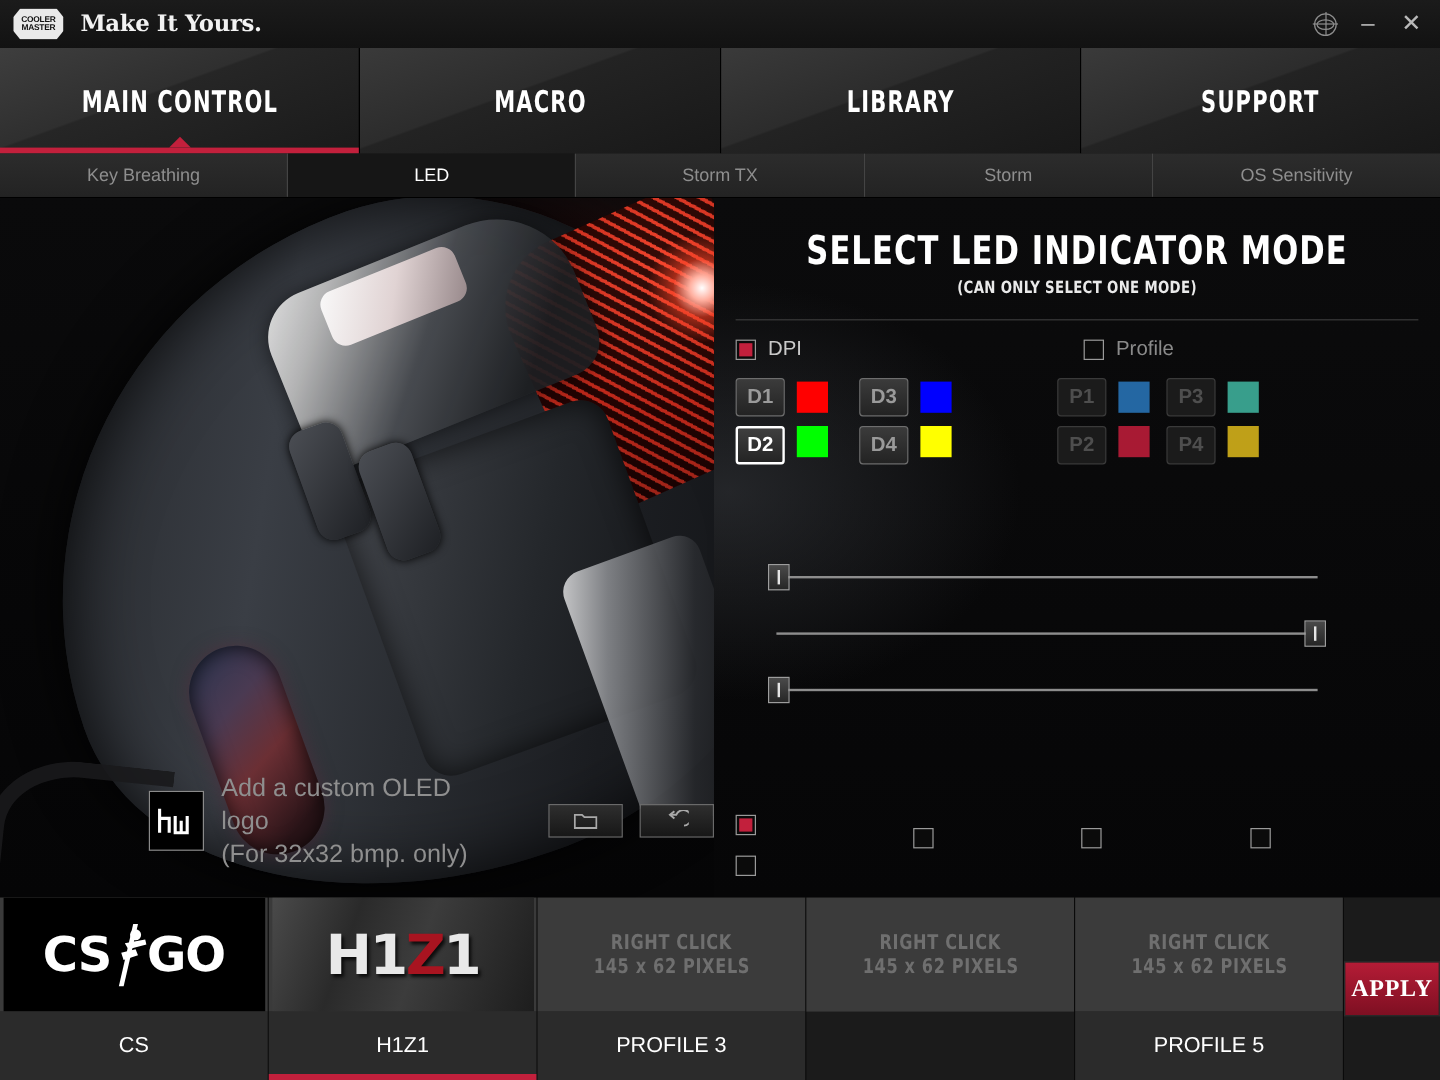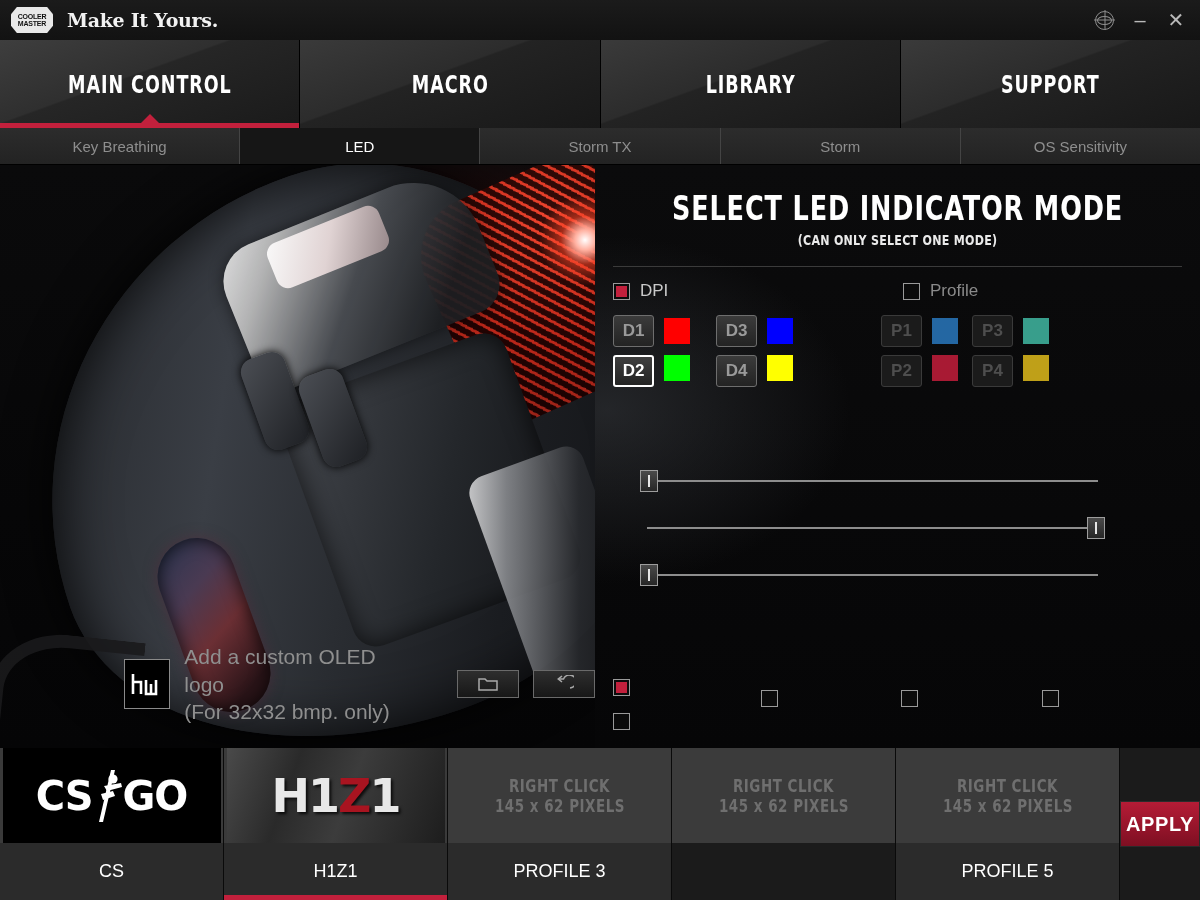--- a/index.html
+++ b/index.html
@@ -195,21 +195,21 @@
     letter-spacing:-1px; display:flex; align-items:center; }
   .h1z1{ width:218px; height:95px;
     background:linear-gradient(110deg,#4a4a4a 0%,#2a2a2a 30%,#3c3c3c 55%,#1d1d1d 100%);
     display:flex; align-items:center; justify-content:center; position:relative; }
   .h1z1-txt{ font-family:"DejaVu Sans", sans-serif; font-size:46px; font-weight:bold;
     color:#e8e8e8; letter-spacing:-2px; text-shadow:2px 2px 3px rgba(0,0,0,.8); }
   .h1z1-txt .z{ color:#a81420; }
   .applyzone{ flex:1; display:flex; align-items:center; justify-content:center; background:#1b1b1b; }
   .applybtn{ width:80px; height:46px; background:linear-gradient(#b51c36,#7e0f22);
     border:1px solid #2b2b2b; display:flex; align-items:center; justify-content:center;
-    font-family:Liberation Sans, sans-serif;
+    font-family:Liberation Serif, serif;
     font-size:20px; font-weight:bold; color:#ffffff; letter-spacing:.6px; transform:scaleX(1); }
 </style>
 </head>
 <body>
 
 <div id="app">
 
   <div class="titlebar">
     <div class="cm-logo">
       <div class="cm-hex">

